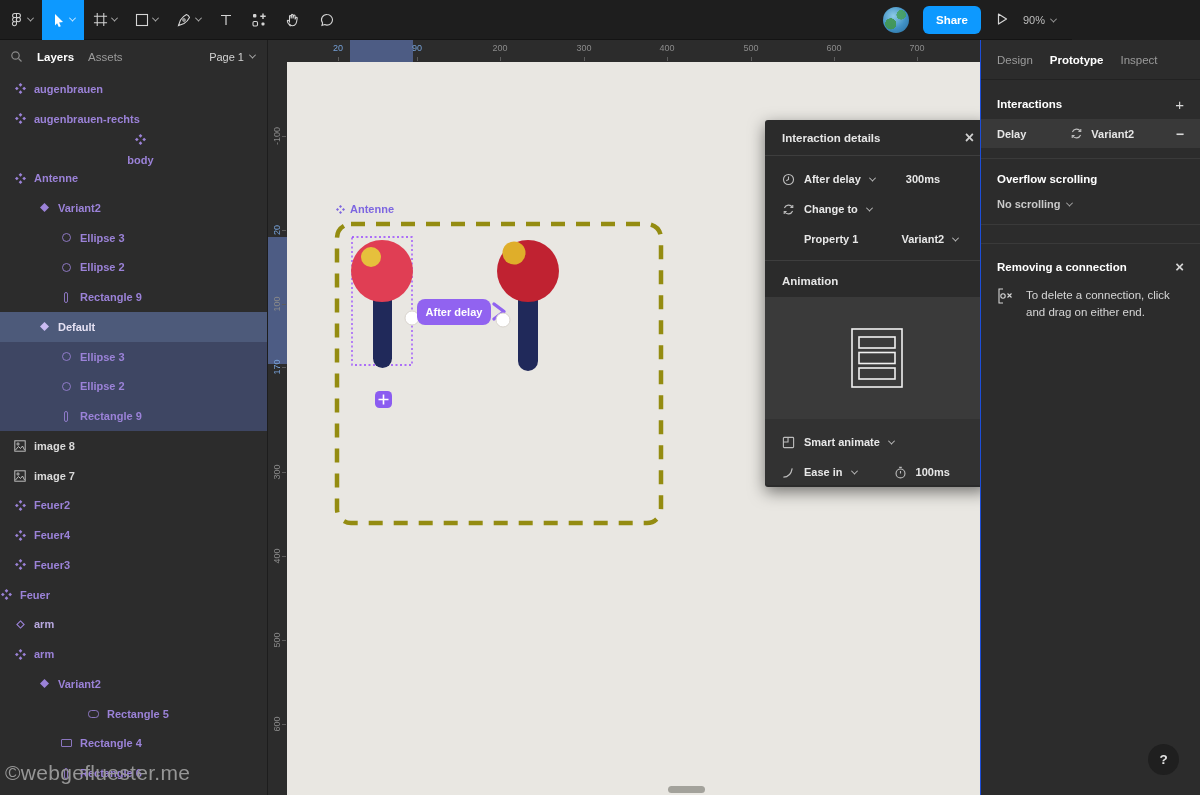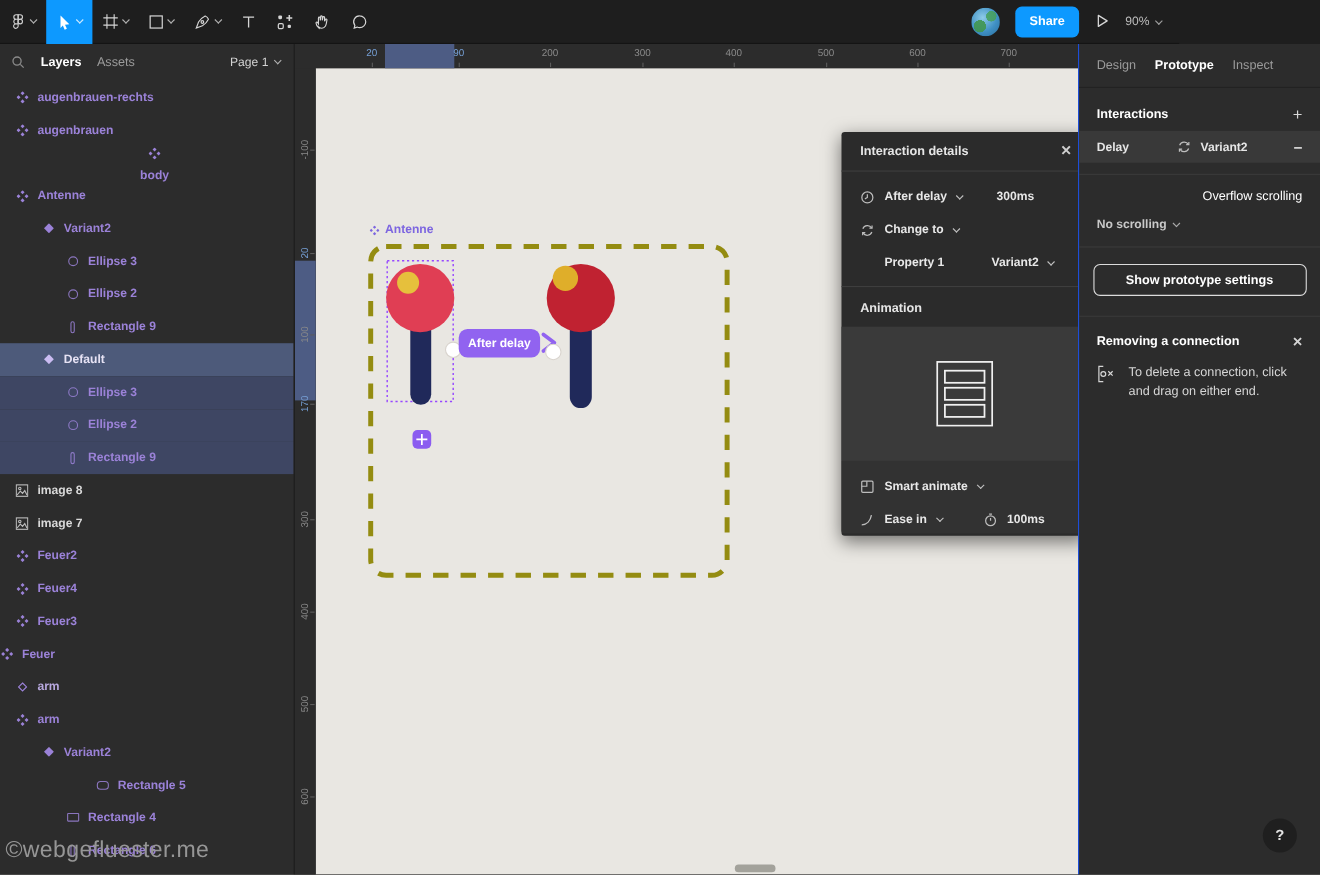--- a/index.html
+++ b/index.html
@@ -77,21 +77,21 @@
   .rs-tabs{height:40px;display:flex;align-items:center;gap:17px;padding:0 16px;border-bottom:1px solid #222;}
   .rs-tab{color:#9b9b9b;font-size:11.5px;}
   .rs-tab.active{color:#fff;font-weight:700;}
   .rs-sec-title{display:flex;align-items:center;padding:0 16px;height:30px;margin-top:9px;font-weight:700;font-size:11.5px;color:#fff;}
   .rs-plus{margin-left:auto;font-size:15px;color:#d9d9d9;font-weight:400;}
   .delay-row{height:29px;background:#393939;display:flex;align-items:center;padding:0 16px;gap:8px;font-size:11px;font-weight:600;color:#e6e6e6;}
   .delay-row .swap{color:#bdbdbd;display:flex;}
   .delay-row .minus{margin-left:auto;color:#d9d9d9;font-size:14px;}
   .rs-div{height:1px;background:#3a3a3a;margin-top:10px;}
   .rs-sub{padding:0 16px;}
-  .rs-bold{font-weight:400;color:#fff;font-size:11.5px;margin-top:14px;text-align:right;}
+  .rs-bold{font-weight:700;color:#fff;font-size:11.5px;margin-top:14px;}
   .rs-drop{margin-top:13px;display:flex;align-items:center;gap:6px;color:#c9c9c9;font-size:11px;font-weight:600;}
   .proto-btn{display:block;width:194px;margin:15px auto 0;height:29px;border:1px solid #dcdcdc;border-radius:6px;background:transparent;color:#fff;font-size:11.5px;font-weight:600;font-family:inherit;}
   .tip-title-row{display:flex;align-items:center;padding:0 16px;margin-top:14px;font-weight:700;font-size:11.5px;color:#fff;}
   .tip-x{margin-left:auto;font-size:15px;color:#d5d5d5;}
   .tip-body{display:flex;gap:11px;padding:12px 16px 0;color:#d6d6d6;font-size:11.5px;line-height:1.45;}
   .help-circle{position:absolute;right:21px;bottom:20px;width:31px;height:31px;border-radius:50%;background:#1f1f1f;display:flex;align-items:center;justify-content:center;color:#e3e3e3;font-size:13.5px;font-weight:600;}
 
   .watermark{position:absolute;left:5px;top:761px;font-size:21px;color:#969696;z-index:60;pointer-events:none;letter-spacing:.3px;}
 </style>
 </head>
@@ -206,32 +206,32 @@
     <div class="layer-list" id="layer-list">
         <div class="lrow" style="padding-left: 14px;">
           <span class="ic">
             <svg width="11" height="11" viewBox="0 0 12 12" fill="currentColor">
               <path d="M6 0l2 2-2 2-2-2z"></path>
               <path d="M6 8l2 2-2 2-2-2z"></path>
               <path d="M0 6l2-2 2 2-2 2z"></path>
               <path d="M12 6l-2-2-2 2 2 2z"></path>
             </svg>
           </span>
+          <span class="lbl">augenbrauen</span>
+        </div>
+        <div class="lrow" style="padding-left: 14px;">
+          <span class="ic">
+            <svg width="11" height="11" viewBox="0 0 12 12" fill="currentColor">
+              <path d="M6 0l2 2-2 2-2-2z"></path>
+              <path d="M6 8l2 2-2 2-2-2z"></path>
+              <path d="M0 6l2-2 2 2-2 2z"></path>
+              <path d="M12 6l-2-2-2 2 2 2z"></path>
+            </svg>
+          </span>
           <span class="lbl">augenbrauen-rechts</span>
-        </div>
-        <div class="lrow" style="padding-left: 14px;">
-          <span class="ic">
-            <svg width="11" height="11" viewBox="0 0 12 12" fill="currentColor">
-              <path d="M6 0l2 2-2 2-2-2z"></path>
-              <path d="M6 8l2 2-2 2-2-2z"></path>
-              <path d="M0 6l2-2 2 2-2 2z"></path>
-              <path d="M12 6l-2-2-2 2 2 2z"></path>
-            </svg>
-          </span>
-          <span class="lbl">augenbrauen</span>
         </div>
         <div class="lrow" style="padding-left: 14px; flex-direction: column;">
           <span class="ic">
             <svg width="11" height="11" viewBox="0 0 12 12" fill="currentColor">
               <path d="M6 0l2 2-2 2-2-2z"></path>
               <path d="M6 8l2 2-2 2-2-2z"></path>
               <path d="M0 6l2-2 2 2-2 2z"></path>
               <path d="M12 6l-2-2-2 2 2 2z"></path>
             </svg>
           </span>
@@ -586,21 +586,20 @@
     </div>
     <div class="rs-div"></div>
     <div class="rs-sub">
       <div class="rs-bold">Overflow scrolling</div>
       <div class="rs-drop">
         <span>No scrolling</span>
         <span class="chev"></span>
       </div>
     </div>
     <div class="rs-div" style="margin-top:14px;"></div>
-    <button class="proto-btn">Show prototype settings</button>
     <div class="rs-div" style="margin-top:18px;"></div>
     <div class="tip-title-row">
       <span>Removing a connection</span>
       <span class="tip-x">×</span>
     </div>
     <div class="tip-body">
       <span><svg width="18" height="20" viewBox="0 0 18 20" fill="none" stroke="#d6d6d6" stroke-width="1.1">
             <path d="M6 2H2v14h4"></path>
             <circle cx="6" cy="9" r="2.2"></circle>
             <path d="M10.5 6.5l4 4M14.5 6.5l-4 4"></path>

